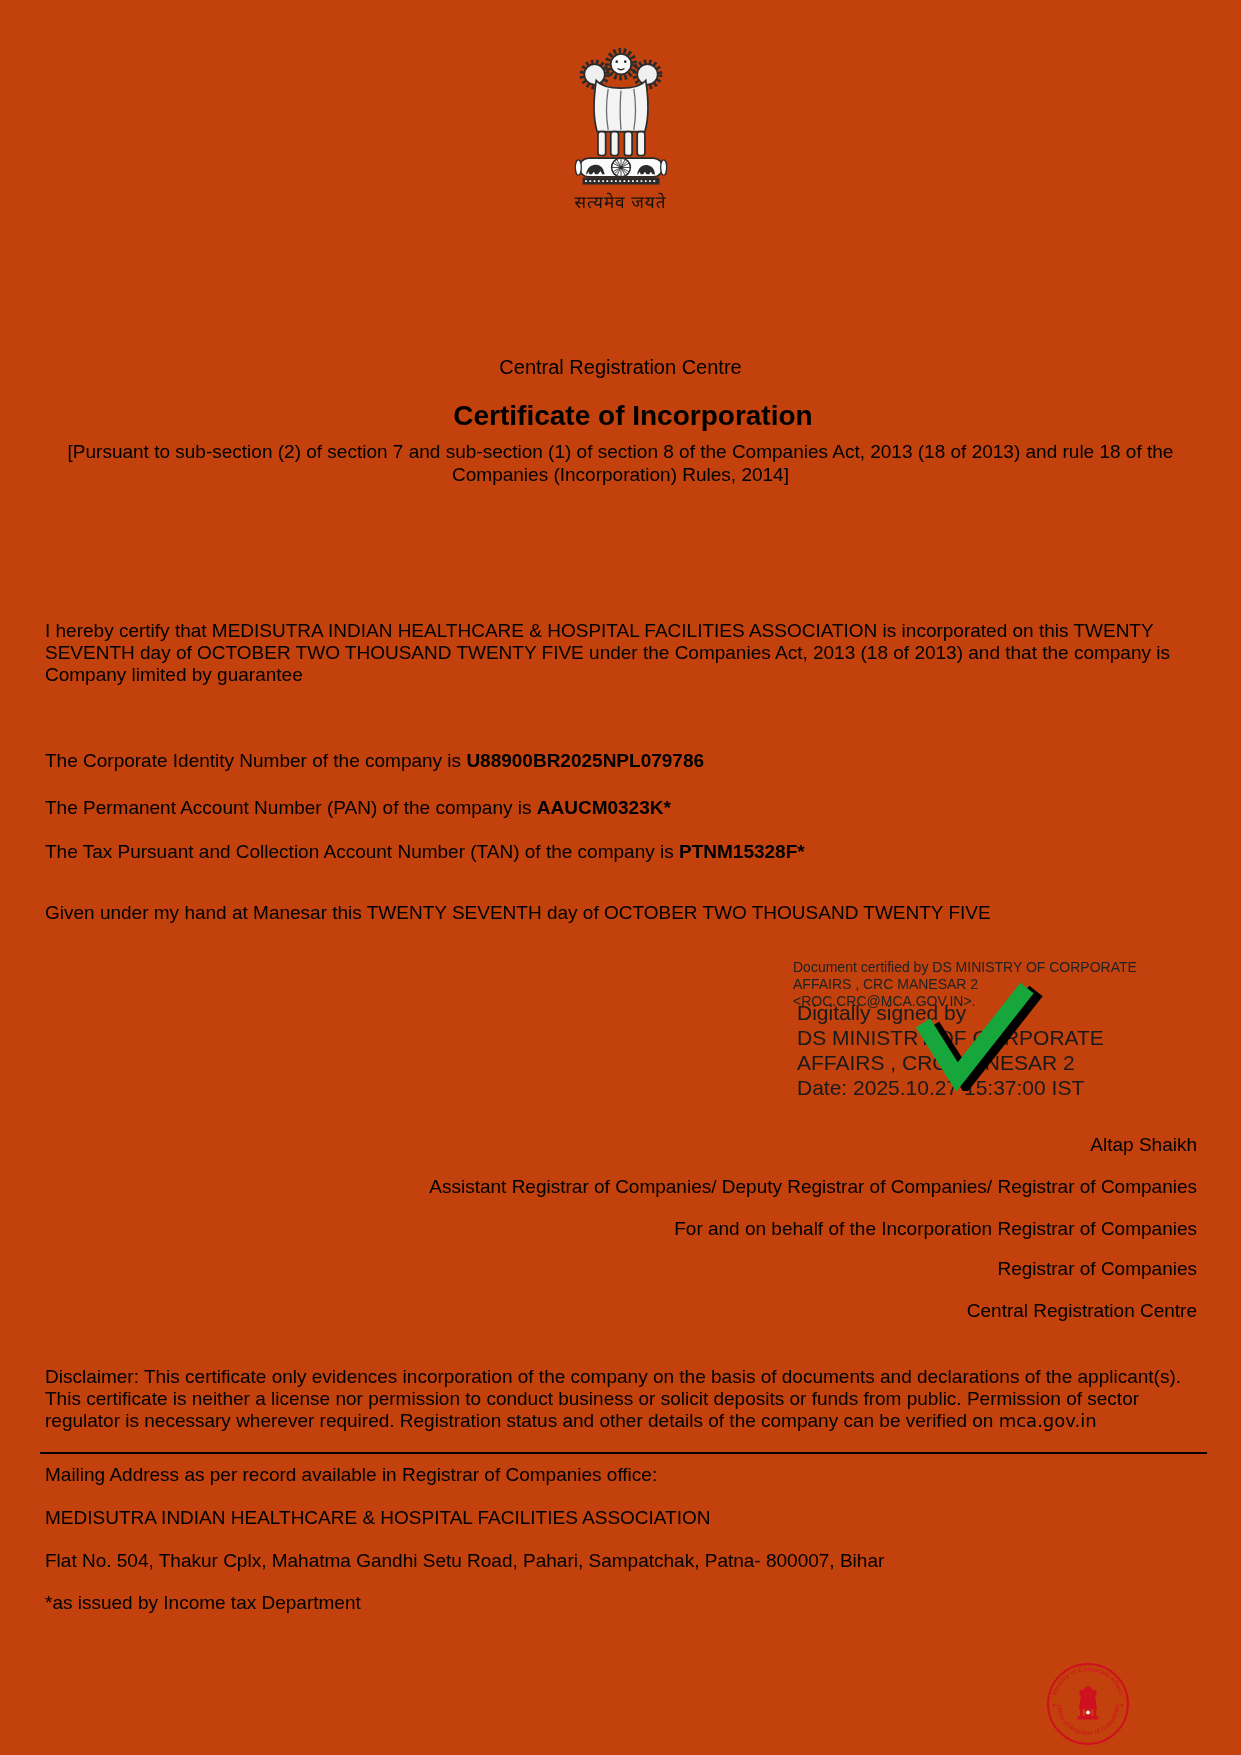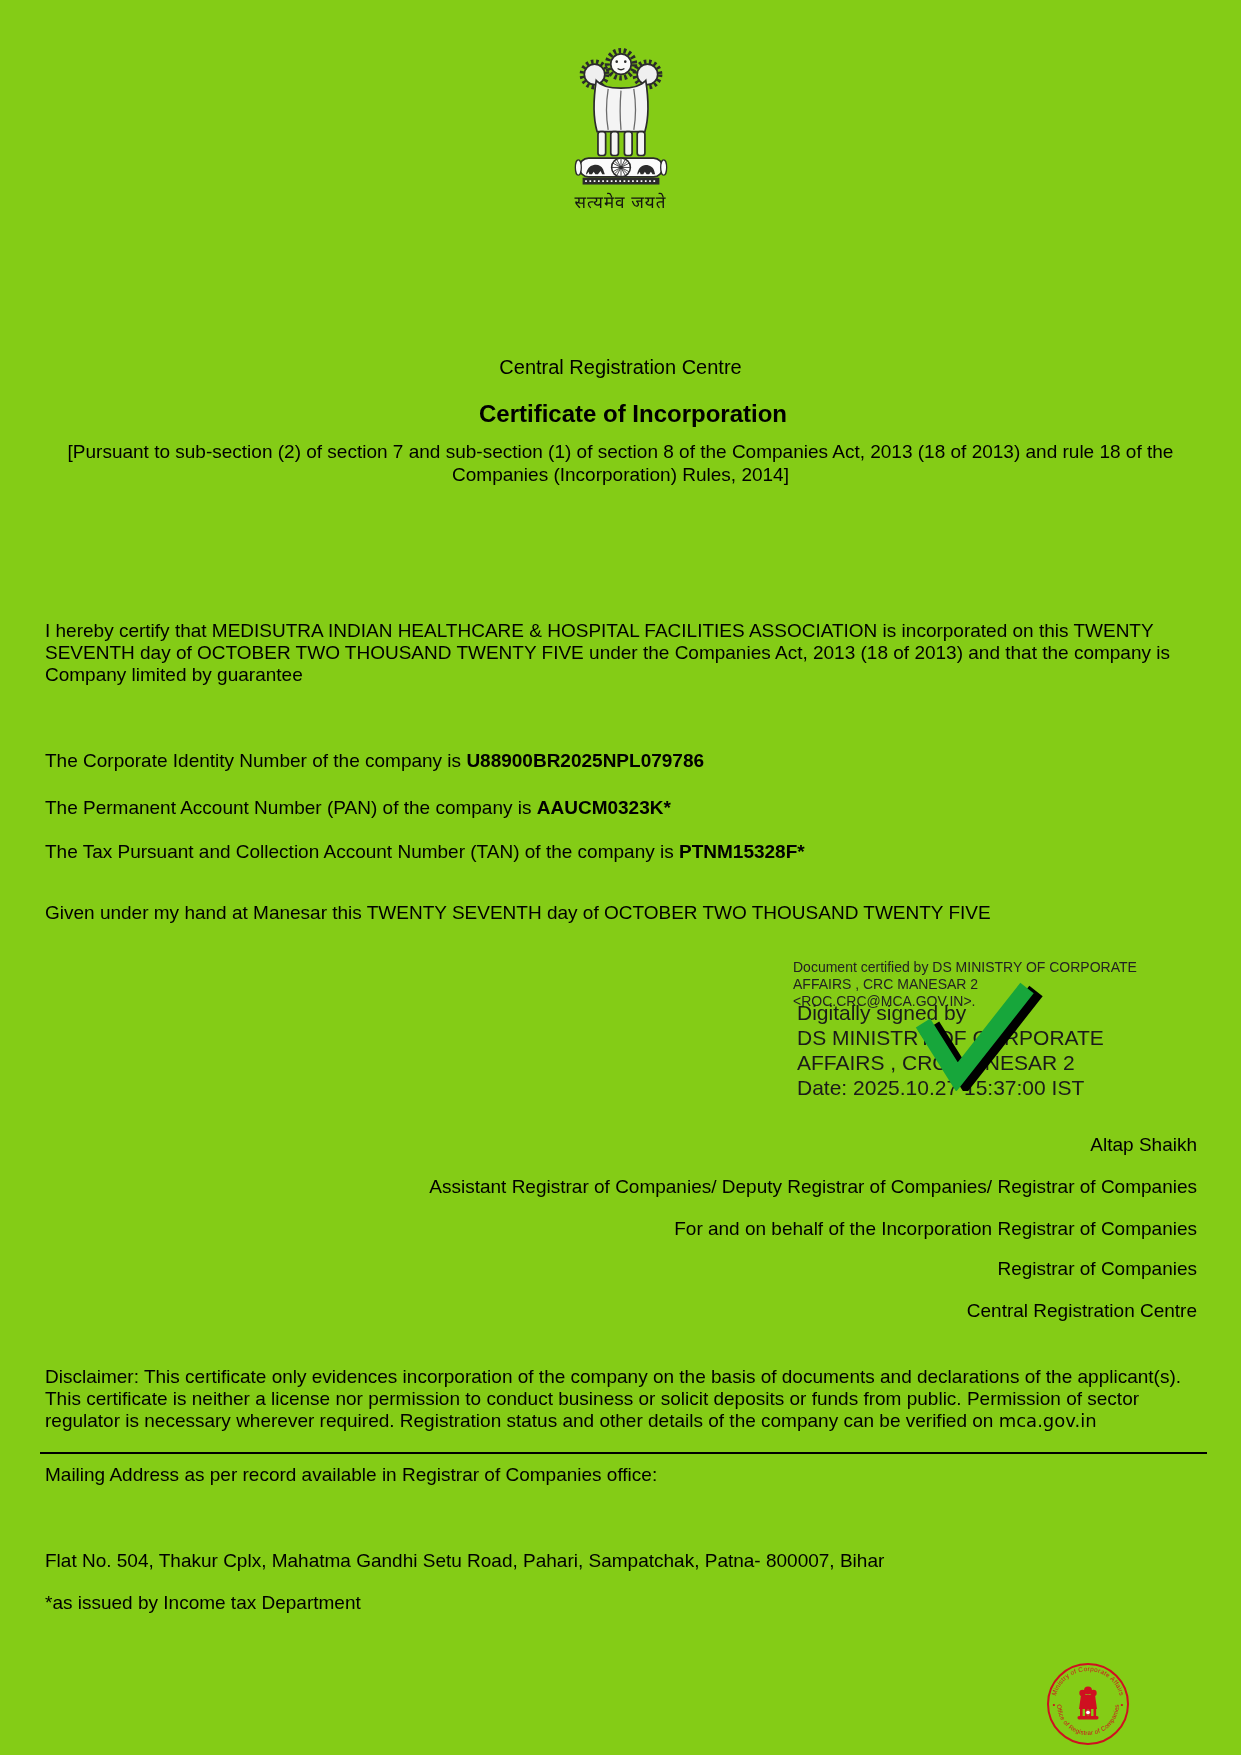--- a/index.html
+++ b/index.html
@@ -1,26 +1,26 @@
 <!DOCTYPE html>
 <html><head>
 <meta charset="utf-8">
 <style>
   html,body { margin:0; padding:0; background:#ffffff; }
   .page {
-    position:relative; width:1241px; height:1755px; background:#84cc16;
+    position:relative; width:1241px; height:1755px; background:#c2410c;
     font-family:"Liberation Sans", sans-serif; color:#000; overflow:hidden;
   }
   .abs { position:absolute; }
   .center { left:0; right:0; text-align:center; }
   .emblem-wrap { top:36px; display:flex; flex-direction:column; align-items:center; }
   .motto { font-size:17px; color:#111; margin-top:2px; letter-spacing:1px; }
   .gov-title { top:296px; font-weight:bold; font-size:22px; line-height:26px; }
   .crc-subtitle { top:356px; font-size:20px; }
-  .cert-title { top:400px; font-size:24px; font-weight:bold;padding-left:25px; }
+  .cert-title { top:400px; font-size:28px; font-weight:bold;padding-left:25px; }
   .pursuant { top:440px; left:40px; width:1161px; text-align:center; font-size:19px; line-height:23px; }
   .bodytext { font-size:19px; line-height:22px;margin-top:48px; }
   .certify { top:572px; left:45px; width:1152px; }
   .kv { left:45px; font-size:19px; }
   .kv b { font-weight:bold; }
   .cin { top:750px; } .pan { top:797px; } .tan { top:841px; }
   .given { top:902px; left:45px; font-size:19px; }
   .sig-note { top:959px; left:793px; width:345px; font-size:14px; line-height:17px; color:#222; }
   .sig-text { top:1000px; left:797px; font-size:21px; line-height:25px; color:#1a1a1a; }
   .check { left:905px; top:973px; z-index:5; }
@@ -119,20 +119,21 @@
   <div class="abs rline designation">Assistant Registrar of Companies/ Deputy Registrar of Companies/ Registrar of Companies</div>
   <div class="abs rline officer-name">Altap Shaikh</div>
   <div class="abs rline onbehalf">For and on behalf of the Incorporation Registrar of Companies</div>
   <div class="abs rline registrar">Registrar of Companies</div>
   <div class="abs rline crcline">Central Registration Centre</div>
 
   <div class="abs disclaimer"><span>Disclaimer: This certificate only evidences incorporation of the company on the basis of documents and declarations of the applicant(s). This certificate is neither a license nor permission to conduct business or solicit deposits or funds from public. Permission of sector regulator is necessary wherever required. Registration status and other details of the company can be verified on </span><span class="mca">mca.gov.in</span></div>
   <div class="abs rule"></div>
 
   <div class="abs mail mail-head">Mailing Address as per record available in Registrar of Companies office:</div>
+  <div class="abs mail mail-co">MEDISUTRA INDIAN HEALTHCARE &amp; HOSPITAL FACILITIES ASSOCIATION</div>
   <div class="abs mail mail-addr">Flat No. 504, Thakur Cplx, Mahatma Gandhi Setu Road, Pahari, Sampatchak, Patna- 800007, Bihar</div>
   <div class="abs mail mail-note">*as issued by Income tax Department</div>
 
   <svg class="abs seal" width="84" height="84" viewBox="0 0 84 84">
     <circle cx="42" cy="42" r="40" fill="none" stroke="#cf1020" stroke-width="2"></circle>
     <defs>
       <path id="sealTop" d="M 9 42 A 33 33 0 0 1 75 42" fill="none"></path>
       <path id="sealBottom" d="M 11 42 A 31 31 0 0 0 73 42" fill="none"></path>
     </defs>
     <text font-size="6.4" fill="#cf1020" font-family="Liberation Sans, sans-serif" letter-spacing="0.3">

